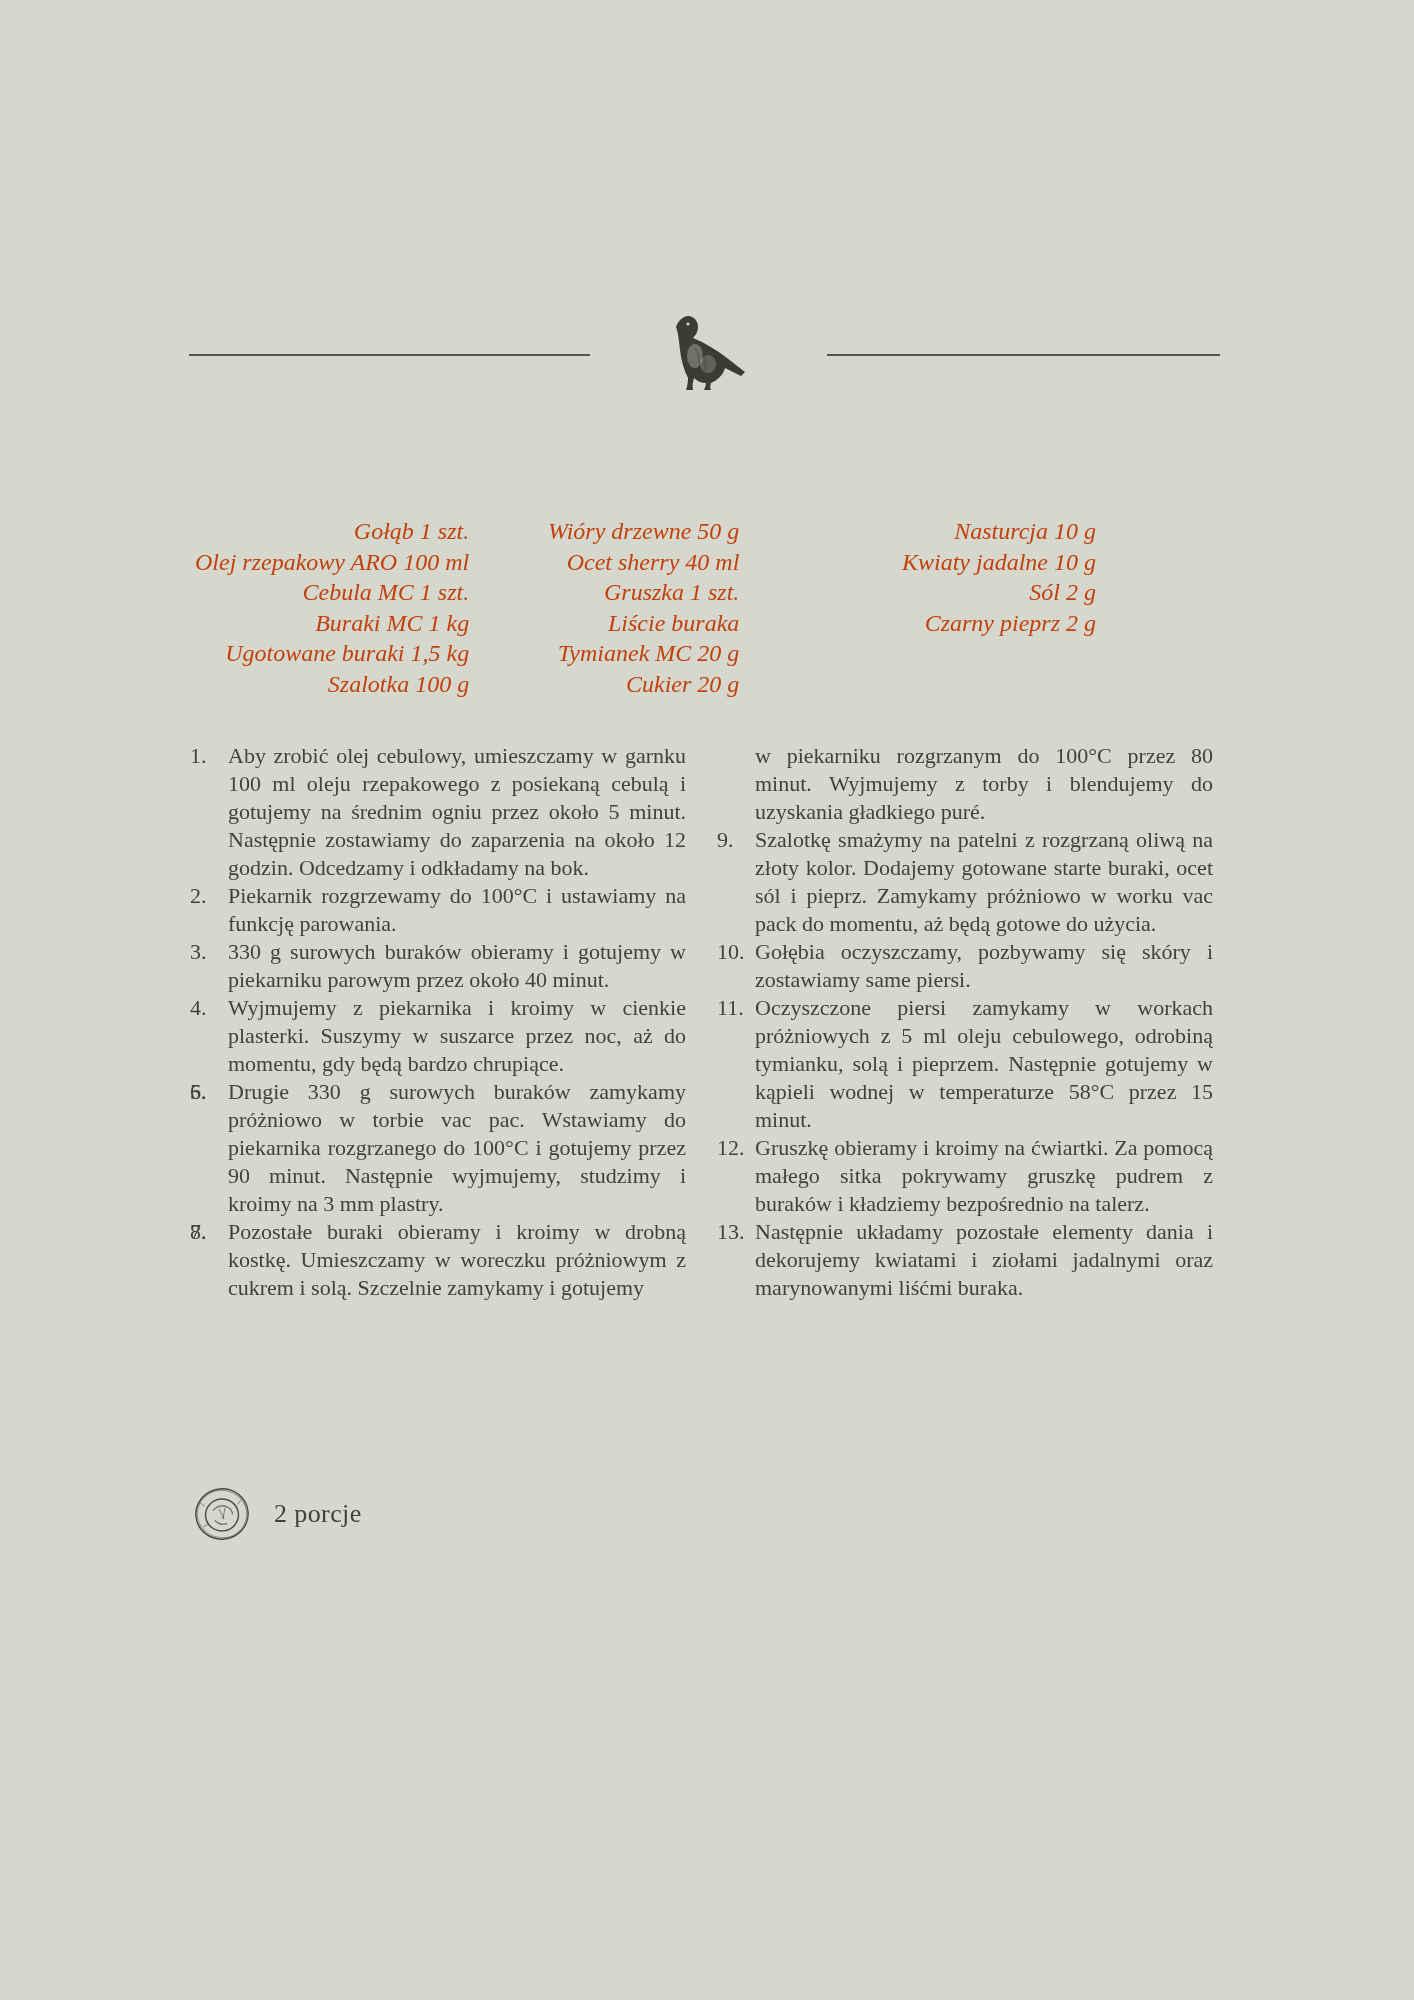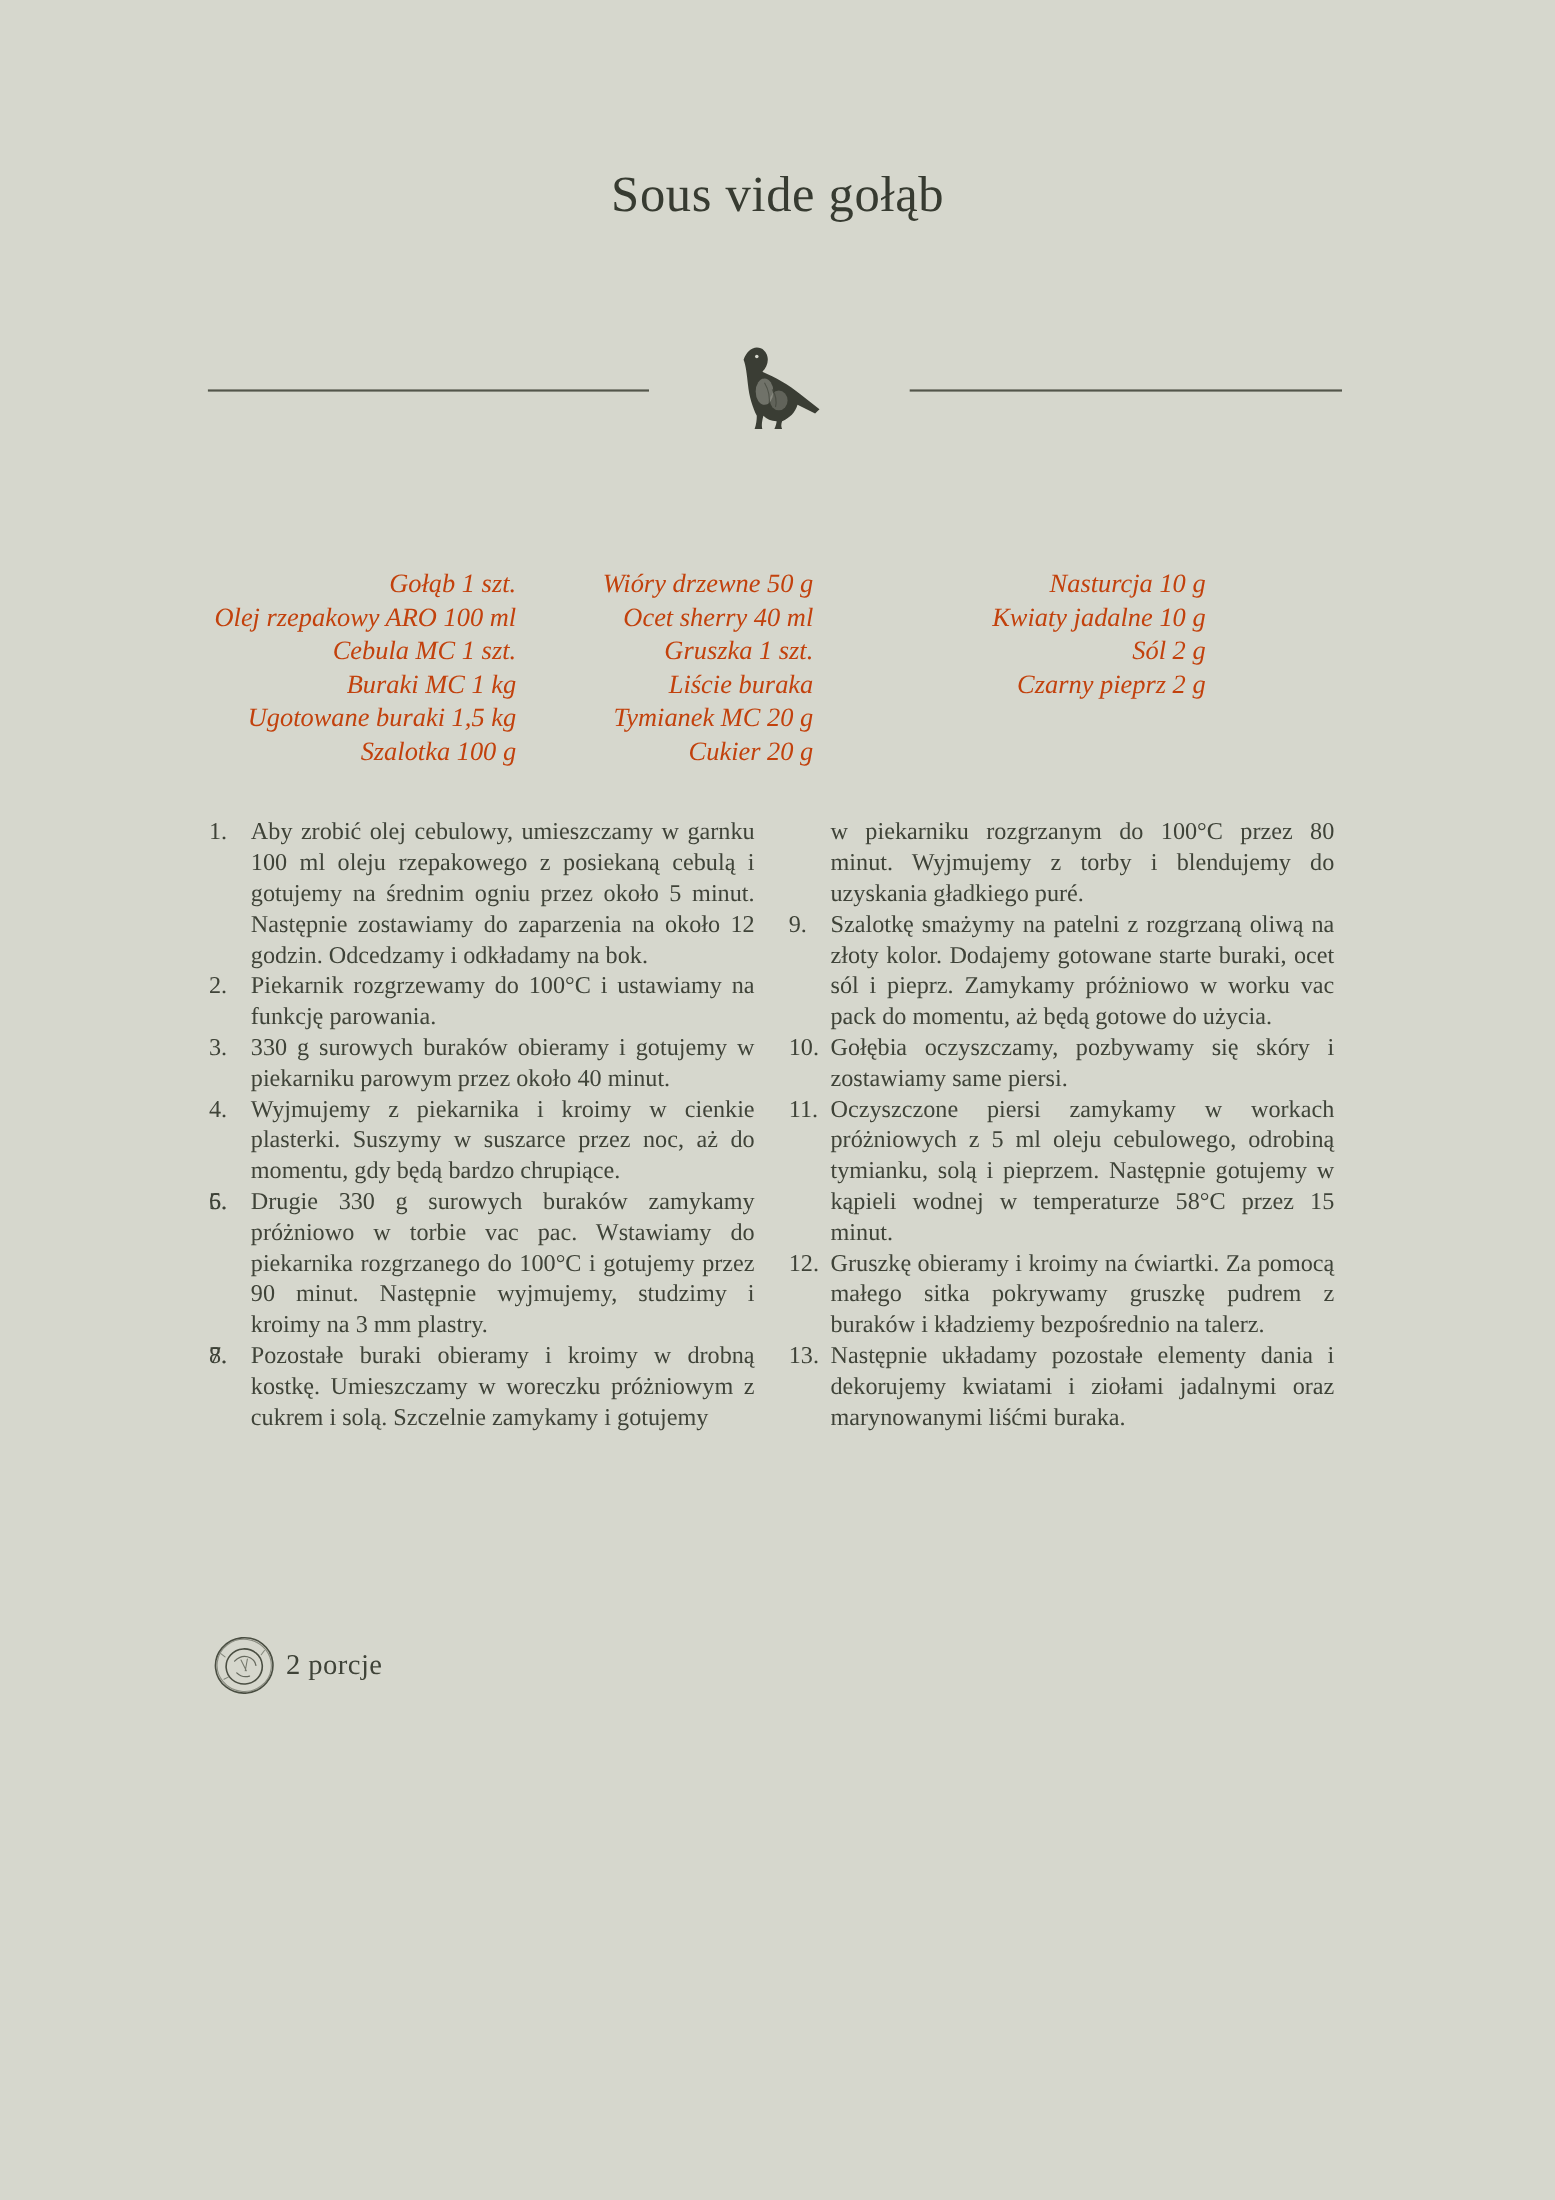--- a/index.html
+++ b/index.html
@@ -101,38 +101,37 @@
     position:absolute;
     left:0; top:0;
     text-align:left;
   }
   
   .portions{
     position:absolute;
     left:192px; top:1484px;
     display:flex;
     align-items:center;
-    gap:8px;
+    gap:22px;
   }
   .plate{width:60px;height:60px;}
   .plate svg{display:block;width:100%;height:100%;}
   .portions-label{
     font-size:26px;
     color:#3f4338;
     letter-spacing:0.4px;
   }
 </style>
 </head>
 <body>
 
 <div class="page">
 
   <header class="title-block">
     <h1>
-      <span class="title-line">Sous vide gołąb</span>
     </h1>
   </header>
 
   <div class="divider">
     <span class="rule rule-left"></span>
     <span class="bird">
       <svg viewBox="0 0 76 80" xmlns="http://www.w3.org/2000/svg" aria-hidden="true">
         <path fill="#3a3d34" d="M5,15
           C7,9 12,4 17,4
           C23,4 27,9 27,15

